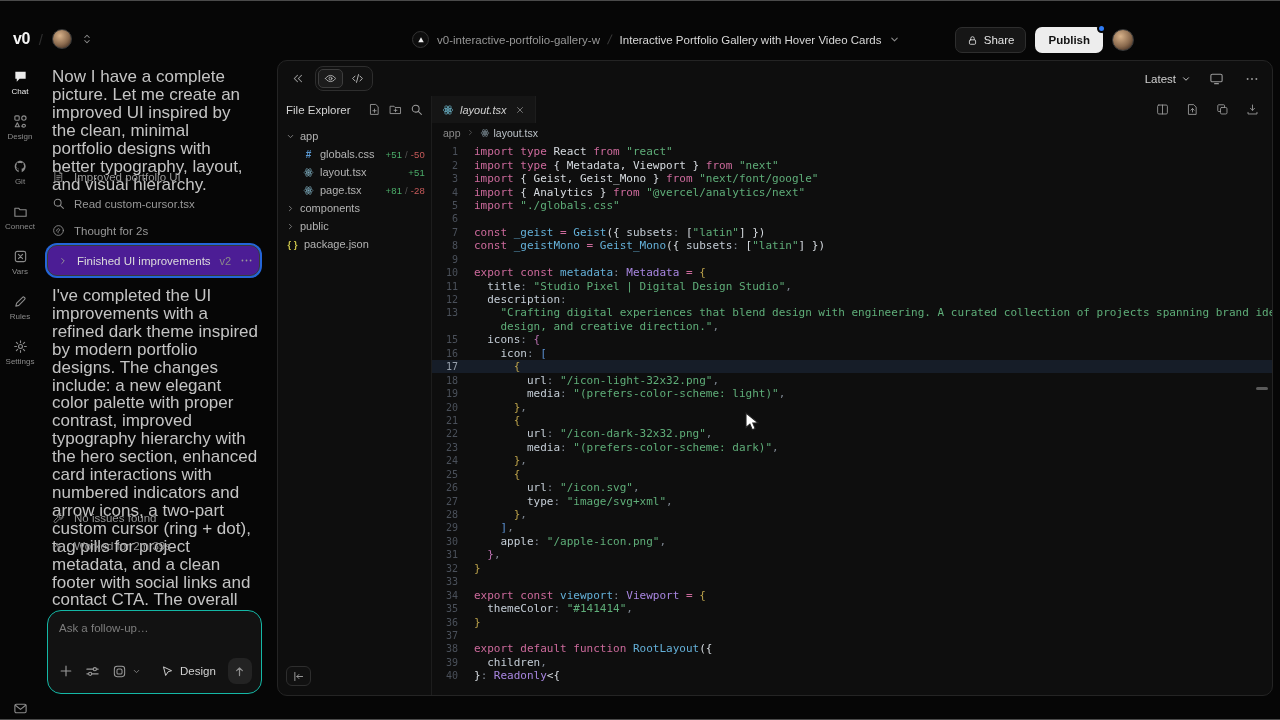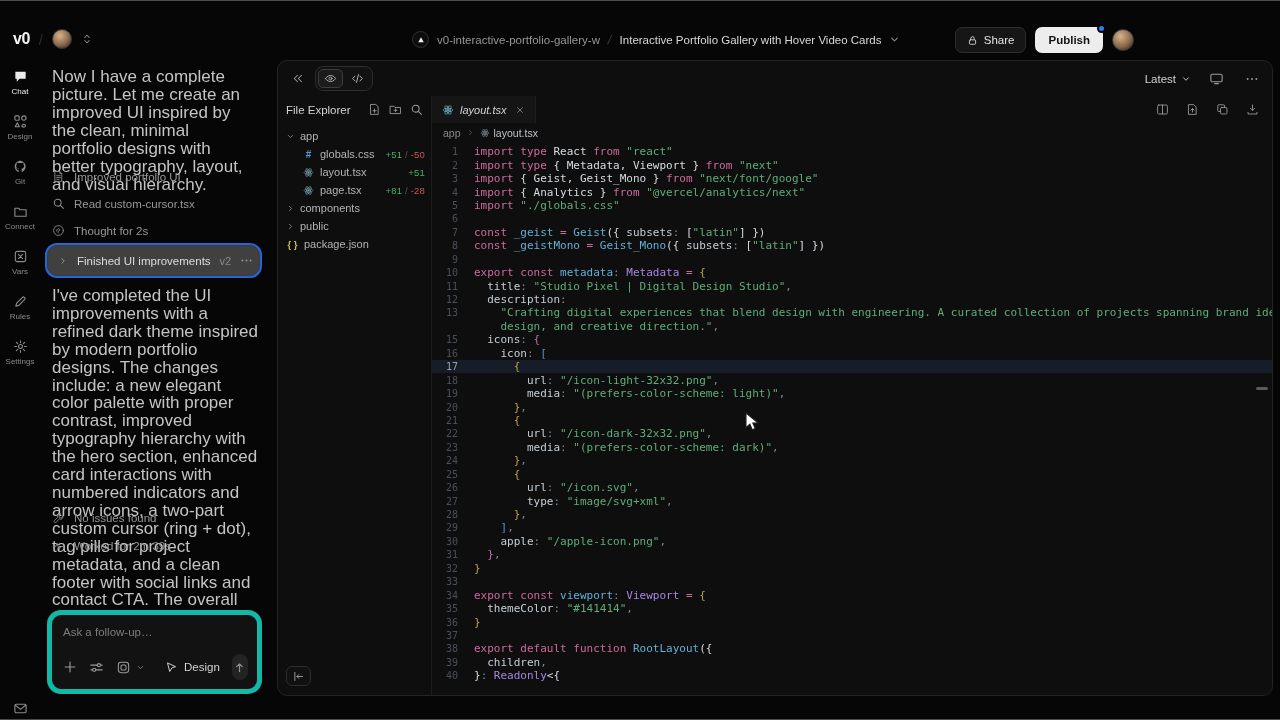--- a/index.html
+++ b/index.html
@@ -41,33 +41,33 @@
 
   
   .chat-col { position:absolute; left:40px; top:60px; width:232px; height:660px; }
   .chat-msg { position:absolute; left:12px; width:202px; font-size:17px; line-height:18px; color:#c4c4c4; }
   .msg1 { top:8px; }
   .msg2 { top:227px; line-height:17.9px; width:208px; }
   .task-list { position:absolute; left:12px; top:103px; width:206px; }
   .task-row { height:27px; display:flex; align-items:center; gap:9px; color:#989898; font-size:11.5px; }
   .task-row .ticon { color:#8b8b8b; display:flex; }
   .version-card { position:absolute; left:7px; top:185px; width:213px; height:31px; border-radius:10px;
-    background:#404040; border:1px solid #3a3a3a; box-shadow:0 0 0 2px #2465d8; display:flex;
+    background:#4c1d95; border:1px solid #3a3a3a; box-shadow:0 0 0 2px #2465d8; display:flex;
     align-items:center; padding:0 10px; gap:9px; cursor:pointer; }
   .vc-title { color:#dcdcdc; font-size:11.5px; flex:0 0 auto; }
   .vc-ver { color:#8a8a8a; font-size:11px; }
   .vc-dots { margin-left:auto; color:#9a9a9a; display:flex; }
   .vc-chev { color:#9a9a9a; display:flex; }
   .status-list { position:absolute; left:12px; top:444px; width:206px; }
   .status-row { height:28px; display:flex; align-items:center; gap:9px; color:#989898; font-size:11.5px; }
   .status-row .ticon { color:#8b8b8b; display:flex; }
   .action-row { position:absolute; left:12px; top:558px; display:flex; align-items:center; gap:13px; color:#919191; }
   .action-btn { display:flex; padding:2px; cursor:pointer; }
   .composer { position:absolute; left:7px; top:550px; width:215px; height:84px; border-radius:14px;
-    background:#121212; border:5px solid #14b8a6; padding:11px 11px 9px; }
+    background:#121212; border:1px solid #14b8a6; padding:11px 11px 9px; }
   .composer-ph { color:#7d7d7d; font-size:11.5px; }
   .composer-row { position:absolute; left:11px; right:9px; bottom:9px; display:flex; align-items:center; gap:12px; color:#9a9a9a; }
   .comp-ic { display:flex; align-items:center; cursor:pointer; }
   .comp-mode { display:flex; align-items:center; gap:6px; color:#d2d2d2; font-size:11.5px; margin-left:8px; cursor:pointer; }
   .send-btn { margin-left:auto; width:27px; height:26px; border-radius:8px; background:#232323;
     display:flex; align-items:center; justify-content:center; color:#8f8f8f; cursor:pointer; }
   .chev-tiny { display:flex; color:#8a8a8a; margin-left:-7px; }
 
   
   .panel { position:absolute; left:277px; top:60px; width:996px; height:636px; background:#0e0e0e;

